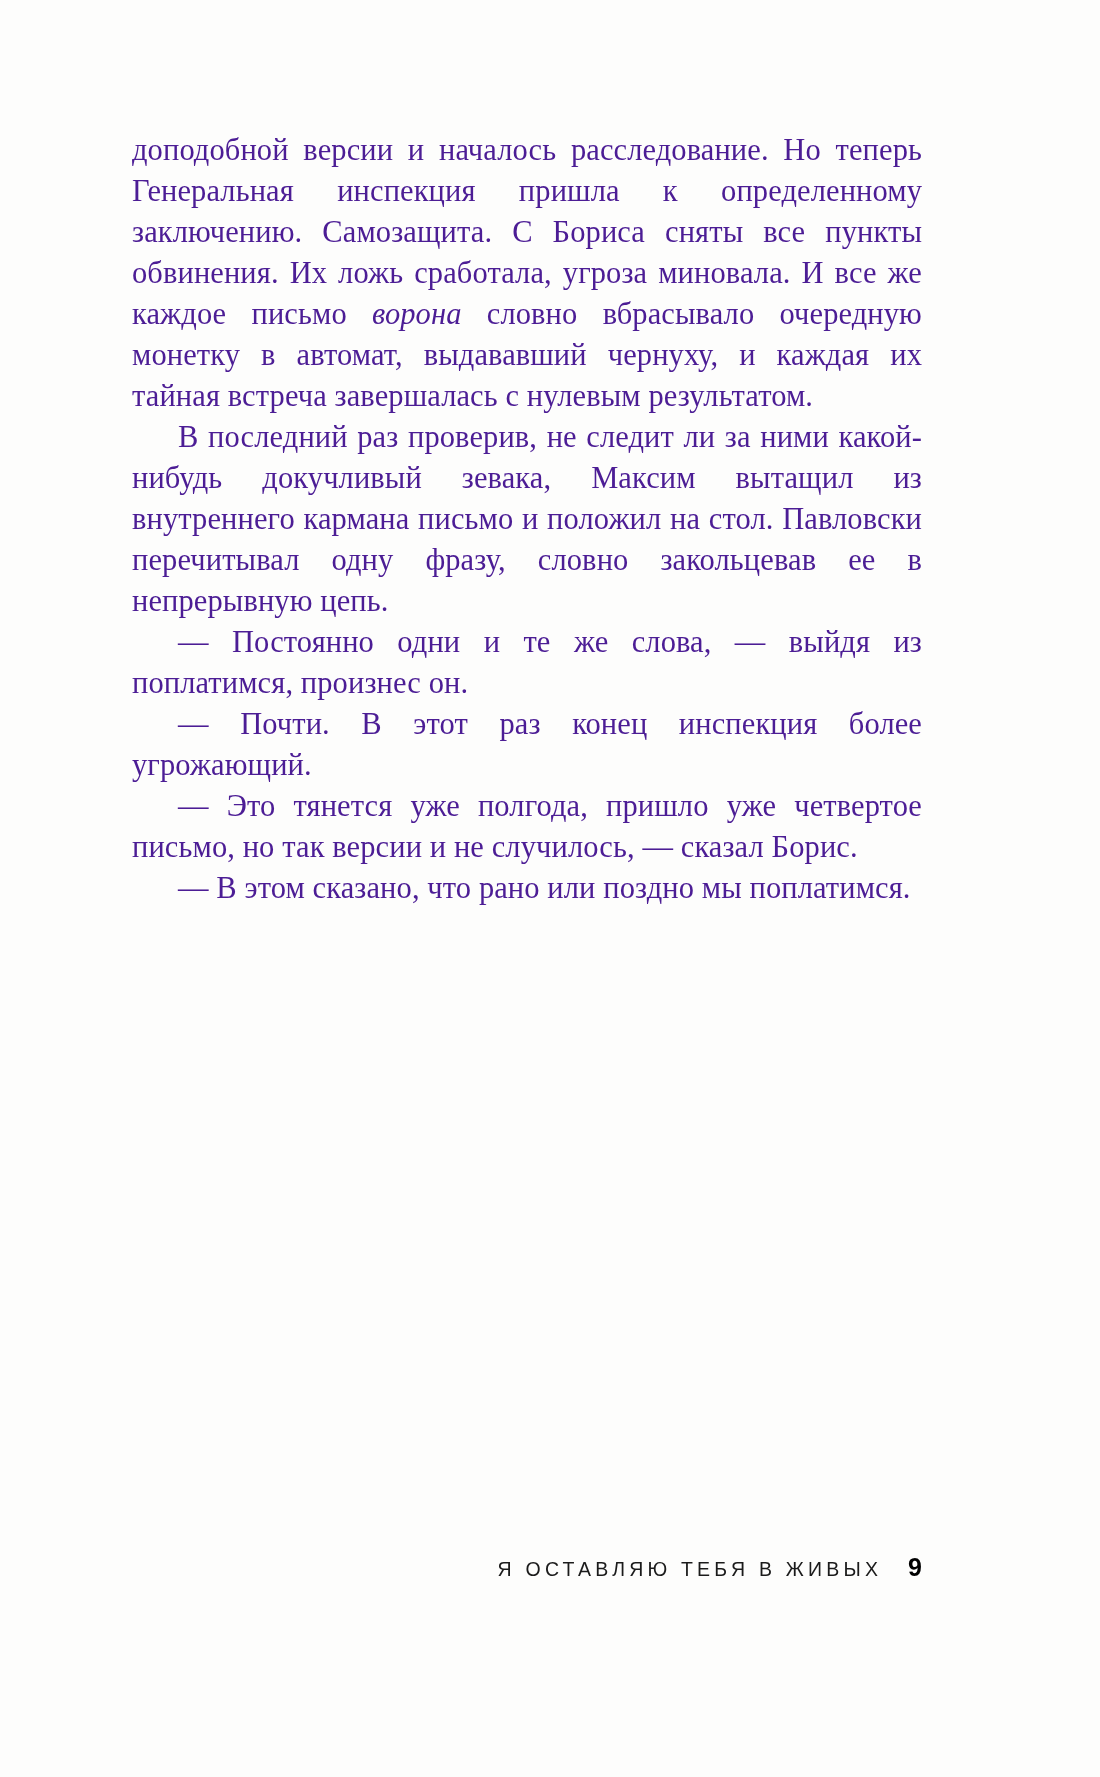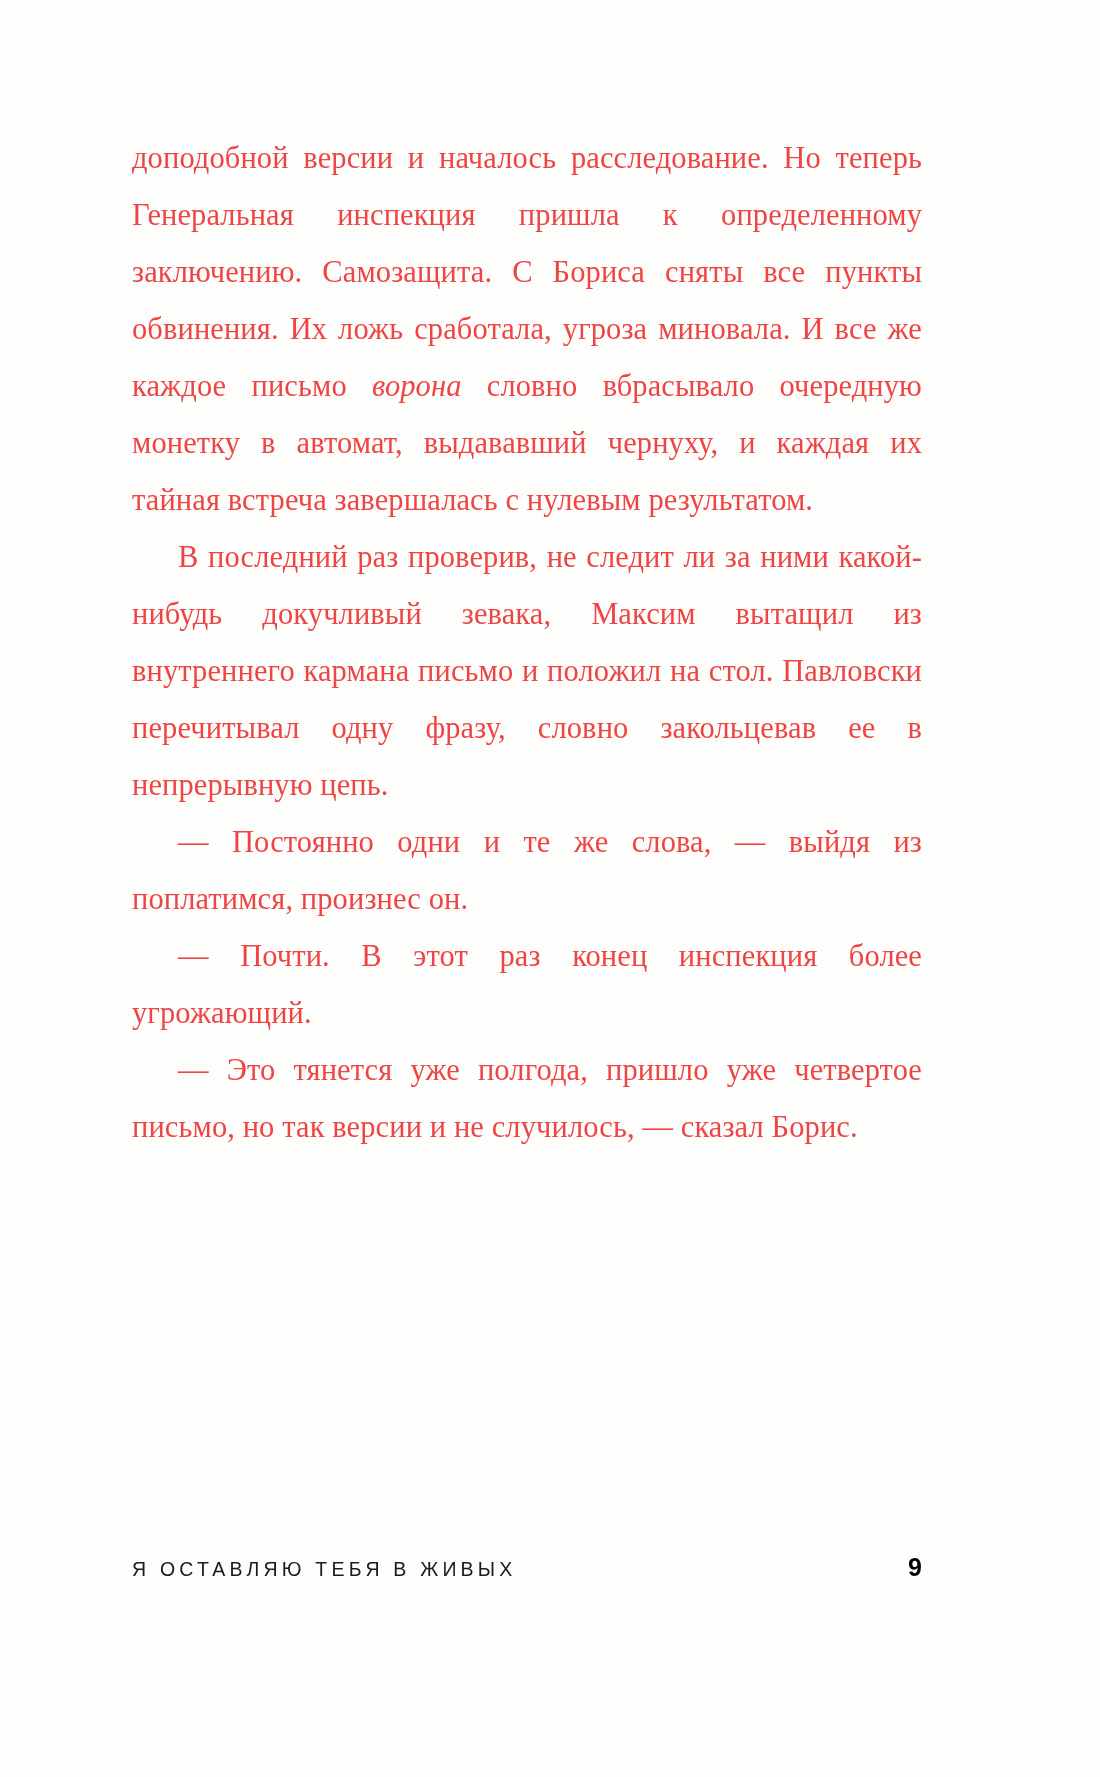--- a/index.html
+++ b/index.html
@@ -25,41 +25,41 @@
   }
   .text-block {
     position: absolute;
     left: 132px;
     top: 130px;
     width: 790px;
   }
   p.para {
     margin: 0;
     font-size: 30.5px;
-    line-height: 57px;
+    line-height: 41px;
     text-align: justify;
     text-justify: inter-word;
-    color: #ef4444;
+    color: #4c1d95;
     font-family: "Liberation Serif", serif;
     letter-spacing: 0.1px;
   }
   p.para.indent {
     text-indent: 46px;
   }
   p.para .ital {
     font-style: italic;
   }
   .footer {
     position: absolute;
     left: 132px;
     top: 1553px;
     width: 790px;
     display: flex;
     align-items: baseline;
-    justify-content: space-between;
+    justify-content: flex-end;
     gap: 26px;
   }
   .footer-title {
     font-family: "Liberation Sans", sans-serif;
     font-size: 19.5px;
     letter-spacing: 4.2px;
     color: #1b1b1b;
     text-transform: uppercase;
     font-weight: 400;
   }
@@ -75,20 +75,21 @@
 <body>
 
 <div class="page">
 
   <div class="text-block" id="text-body">
       <p class="para"><span>доподобной версии и началось расследование. Но теперь Генеральная инспекция пришла к определенному заключению. Самозащита. С Бориса сняты все пункты обвинения. Их ложь сработала, угроза миновала. И все же каждое письмо </span><span class="ital">ворона</span><span> словно вбрасывало очередную монетку в автомат, выдававший чернуху, и каждая их тайная встреча завершалась с нулевым результатом.</span></p>
       <p class="para indent"><span>В последний раз проверив, не следит ли за ними какой-нибудь докучливый зевака, Максим вытащил из внутреннего кармана письмо и положил на стол. Павловски перечитывал одну фразу, словно закольцевав ее в непрерывную цепь.</span></p>
       <p class="para indent"><span>— Постоянно одни и те же слова, — выйдя из поплатимся, произнес он.</span></p>
       <p class="para indent"><span>— Почти. В этот раз конец инспекция более угрожающий.</span></p>
       <p class="para indent"><span>— Это тянется уже полгода, пришло уже четвертое письмо, но так версии и не случилось, — сказал Борис.</span></p>
+      <p class="para indent"><span>— В этом сказано, что рано или поздно мы поплатимся.</span></p>
     </div>
 
   <div class="footer">
     <span class="footer-title">Я ОСТАВЛЯЮ ТЕБЯ В ЖИВЫХ</span>
     <span class="footer-page">9</span>
   </div>
 
 </div>
 
 </body></html>

